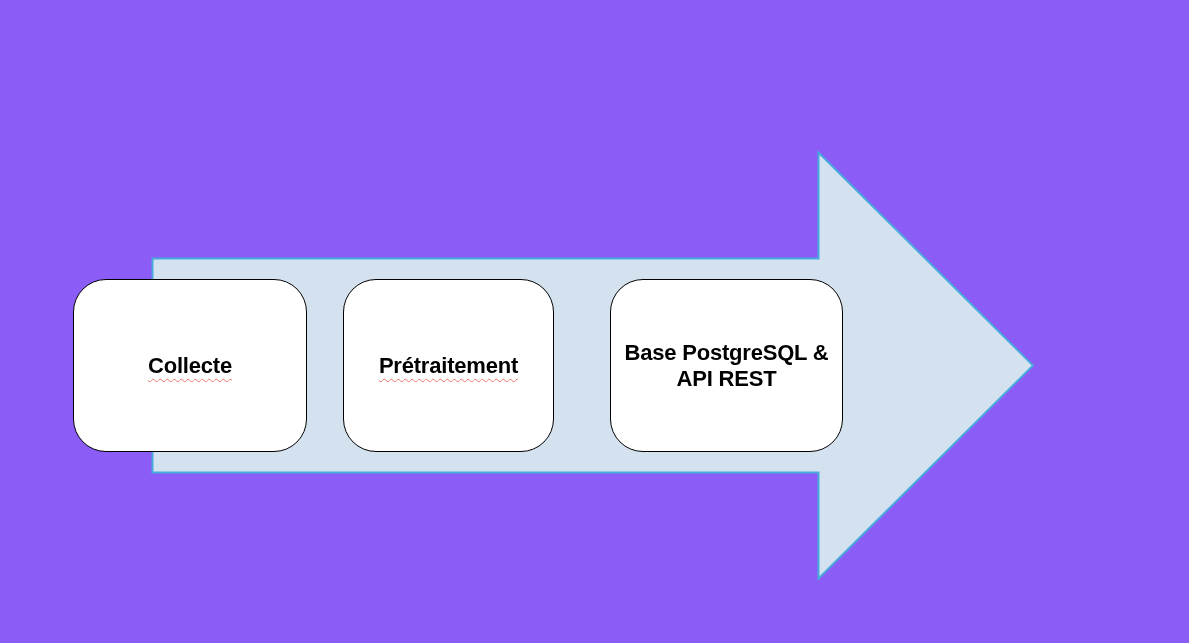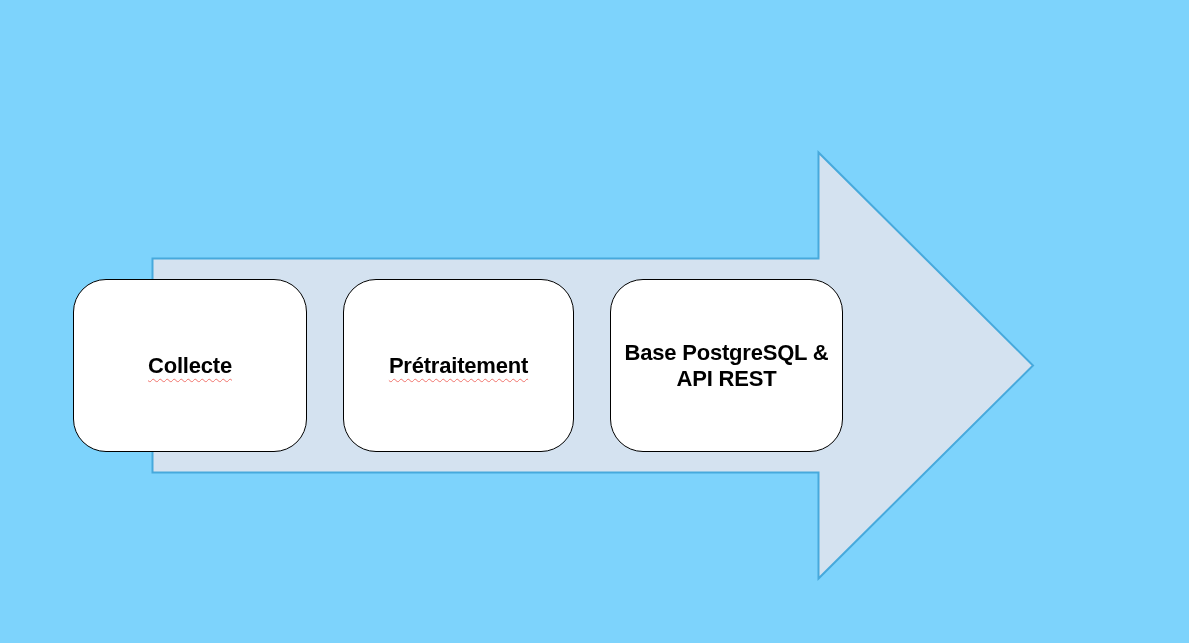--- a/index.html
+++ b/index.html
@@ -4,21 +4,21 @@
 <style>
   html, body {
     margin: 0;
     padding: 0;
     background: #ffffff;
   }
   .stage {
     position: relative;
     width: 1189px;
     height: 643px;
-    background: #7dd3fc;
+    background: #8b5cf6;
     overflow: hidden;
     font-family: "Liberation Sans", "DejaVu Sans", sans-serif;
   }
   .arrow-svg {
     position: absolute;
     left: 0;
     top: 0;
     display: block;
   }
   .step-box {
@@ -57,21 +57,21 @@
 <div class="stage">
 
   <svg class="arrow-svg" width="1189" height="643" viewBox="0 0 1189 643" aria-hidden="true">
     <polygon points="152.5,258.5 818.5,258.5 818.5,152.5 1033,365.5 818.5,578.5 818.5,472.5 152.5,472.5" stroke-width="2" stroke-linejoin="miter" fill="#D4E2F0" stroke="#47A9DC"></polygon>
   </svg>
 
   <div class="step-box" style="left:73px; width:234px">
     <div class="step-label squiggly">Collecte</div>
   </div>
 
-  <div class="step-box" style="left:343px; width:231px">
+  <div class="step-box" style="left:343px; width:211px">
     <div class="step-label squiggly">Prétraitement</div>
   </div>
 
   <div class="step-box" style="left:610px; width:233px">
     <div class="step-label">Base PostgreSQL &amp;
 API REST</div>
   </div>
 
 
 </div>

